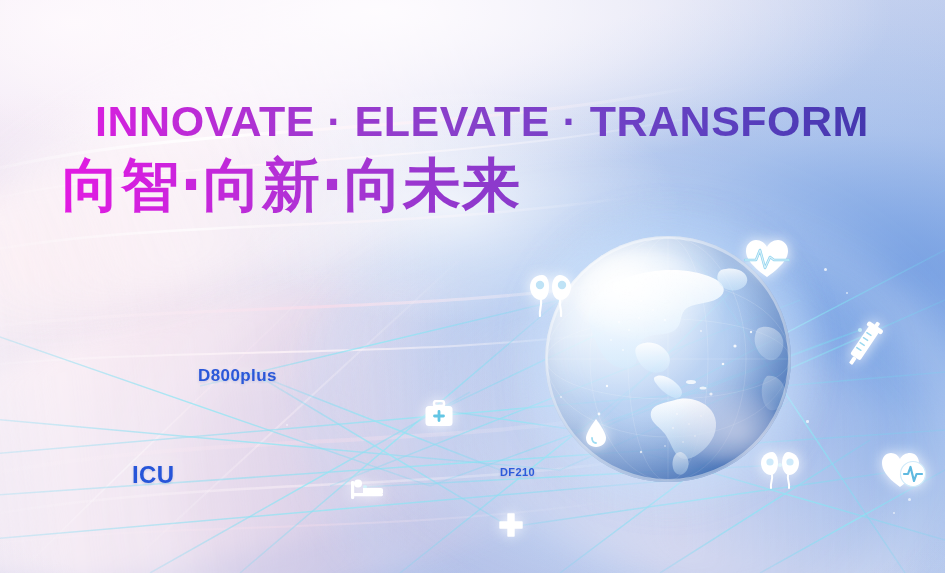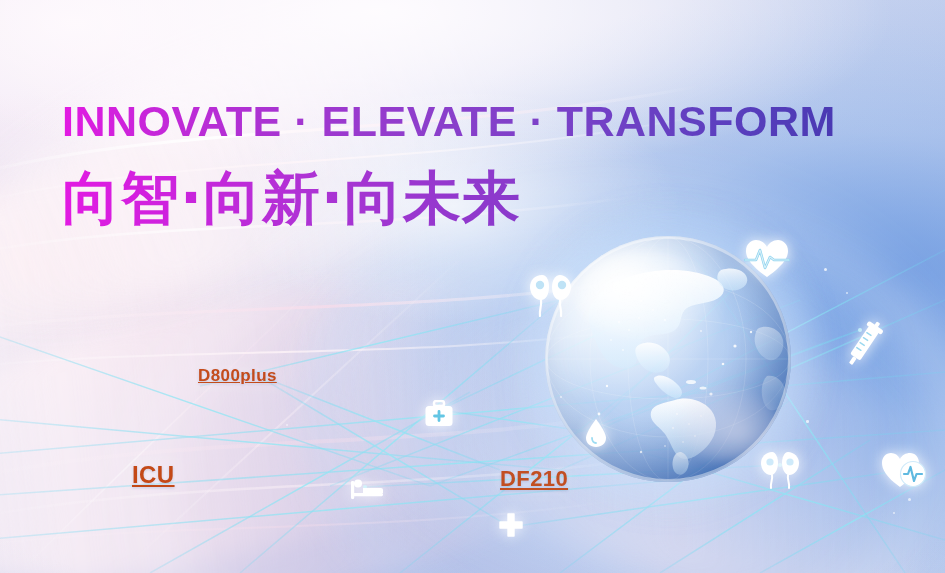--- a/index.html
+++ b/index.html
@@ -148,24 +148,25 @@
   .headline-en {
     font-size: 43px;
     font-weight: bold;
     letter-spacing: 0.5px;
     line-height: 1.18;
     white-space: nowrap;
     background: linear-gradient(90deg, #e21ae2 0%, #c826da 10%, #a336d0 28%, #8b3fcb 45%, #7641c7 62%, #5a3fbe 80%, #3f35ab 100%);
     -webkit-background-clip: text;
     background-clip: text;
     color: transparent;
+    text-align: center;
     -webkit-text-fill-color: transparent;
   }
   .headline-cn {
-    margin-top: 19px;
+    margin-top: 6px;
     font-size: 58px;
     font-weight: bold;
     line-height: 1.12;
     letter-spacing: 1px;
     white-space: nowrap;
     font-family: "DejaVu Sans", "Liberation Sans", sans-serif;
     background: linear-gradient(90deg, #e21ae2 0%, #cf22de 12%, #ad33d4 30%, #9138cd 48%, #7b3ec8 66%, #6440bf 84%, #5038b0 100%);
     -webkit-background-clip: text;
     background-clip: text;
     color: transparent;
@@ -227,30 +228,29 @@
   
   .ico {
     position: absolute;
     display: block;
     filter: drop-shadow(0 0 7px rgba(255,255,255,0.85));
   }
 
   
   .lbl {
     position: absolute;
-    color: #c2410c;
+    color: #1d4ed8;
     font-weight: bold;
     letter-spacing: 0.4px;
     white-space: nowrap;
     text-shadow: 0 0 12px rgba(255,255,255,0.55), 0 1px 3px rgba(90,110,170,0.35);
-    text-decoration: underline;
   }
   .lbl-d800 { left: 198px; top: 366px; font-size: 17px; opacity: 0.93; }
   .lbl-icu  { left: 132px; top: 461px; font-size: 24px; opacity: 0.95; }
-  .lbl-df210{ left: 500px; top: 466px; font-size: 22px; opacity: 0.90; }
+  .lbl-df210{ left: 500px; top: 466px; font-size: 11px; opacity: 0.90; }
 
   
   .dot {
     position: absolute;
     border-radius: 50%;
     background: rgba(255,255,255,0.9);
   }
 </style>
 </head>
 <body>

